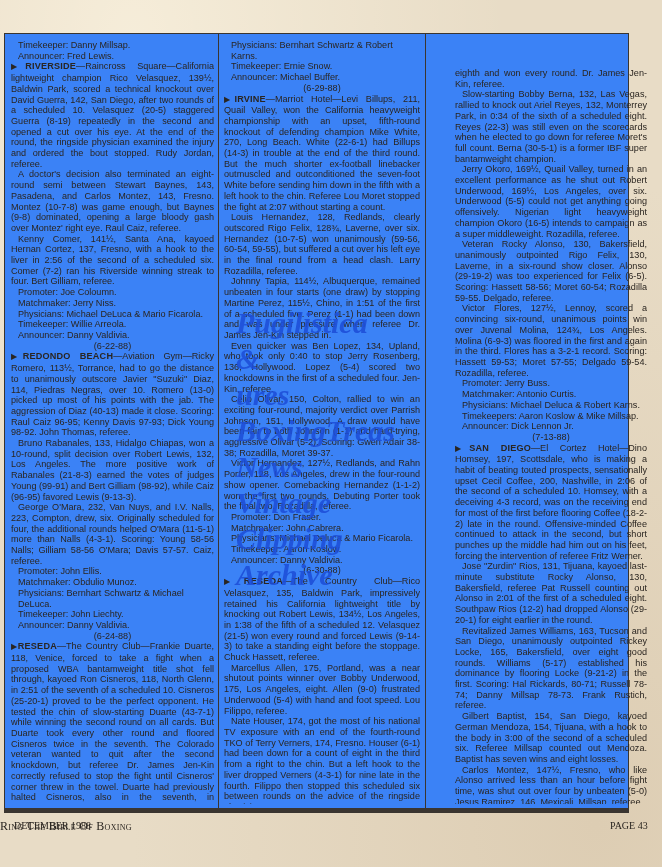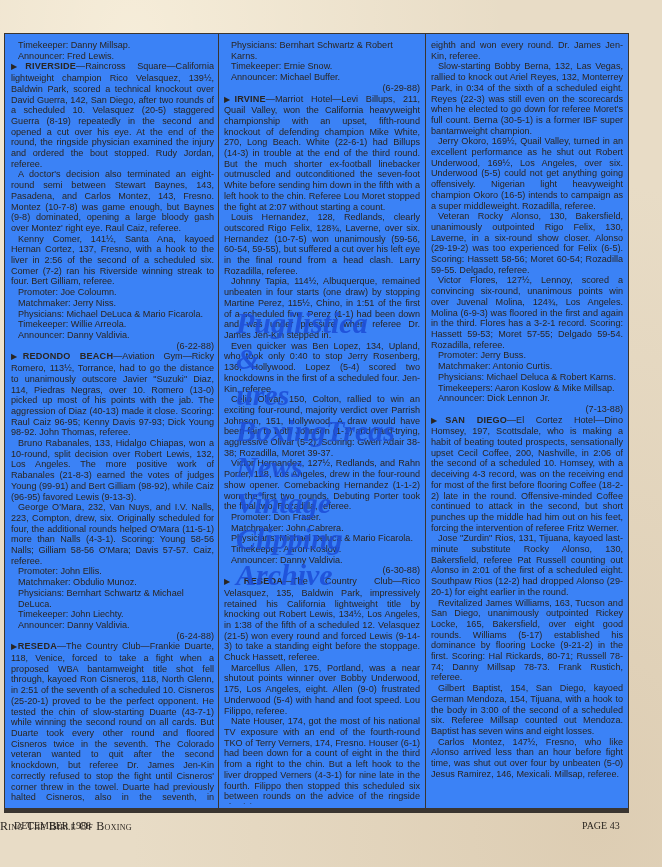--- a/index.html
+++ b/index.html
@@ -16,39 +16,39 @@
     position:absolute; left:4px; top:33px; width:623px; height:774px;
     border:1.5px solid #3a3530; border-bottom:5px solid #3a3530;
     background:#3b82f6;
   }
   .col {
     position:absolute; top:6px; bottom:4px; overflow:hidden;
     font-size:9.1px; line-height:10.7px; text-align:justify;
   }
   .col-1 { left:6px; width:203px; }
   .col-2 { left:219px; width:196px; }
-  .col-3 { left:426px; width:192px; }
+  .col-3 { left:450px; width:192px;margin-top:28px; }
   .rule {
     position:absolute; top:0; bottom:0; width:1px; background:#3a3530;
   }
   .rule-1 { left:213px; }
   .rule-2 { left:420px; }
   .p { margin:0; text-indent:7px; }
   .credit { margin:0; padding-left:7px; text-align:left; }
-  .date { margin:0; text-align:right; }
+  .date { margin:0; text-align:center; }
   .dateline { margin:0; }
   .tri { font-size:8px; letter-spacing:-1px; }
   .loc { font-weight:bold; letter-spacing:0.2px; }
   .footer {
     position:absolute; top:820px; left:0; width:662px; height:20px;
     font-family:"Liberation Serif", serif; font-size:10px; color:#2a2520;
   }
   .footer .left { position:absolute; left:14px; }
   .footer .center { position:absolute; left:0; width:662px; text-align:left; font-variant:small-caps; font-size:12px; top:-1px; letter-spacing:0.3px;}
-  .footer .right { position:absolute; left:582px; }
+  .footer .right { position:absolute; left:610px; }
   .watermark {
     position:absolute; left:236px; top:305px; width:210px;
     text-align:left; font-family:"Liberation Serif", serif; font-style:italic;
     font-weight:bold; color:#1d4ed8; font-size:30px; line-height:36px; opacity:0.88;
     pointer-events:none;
   }
   .watermark span { display:block; }
 </style>
 </head>
 <body>

